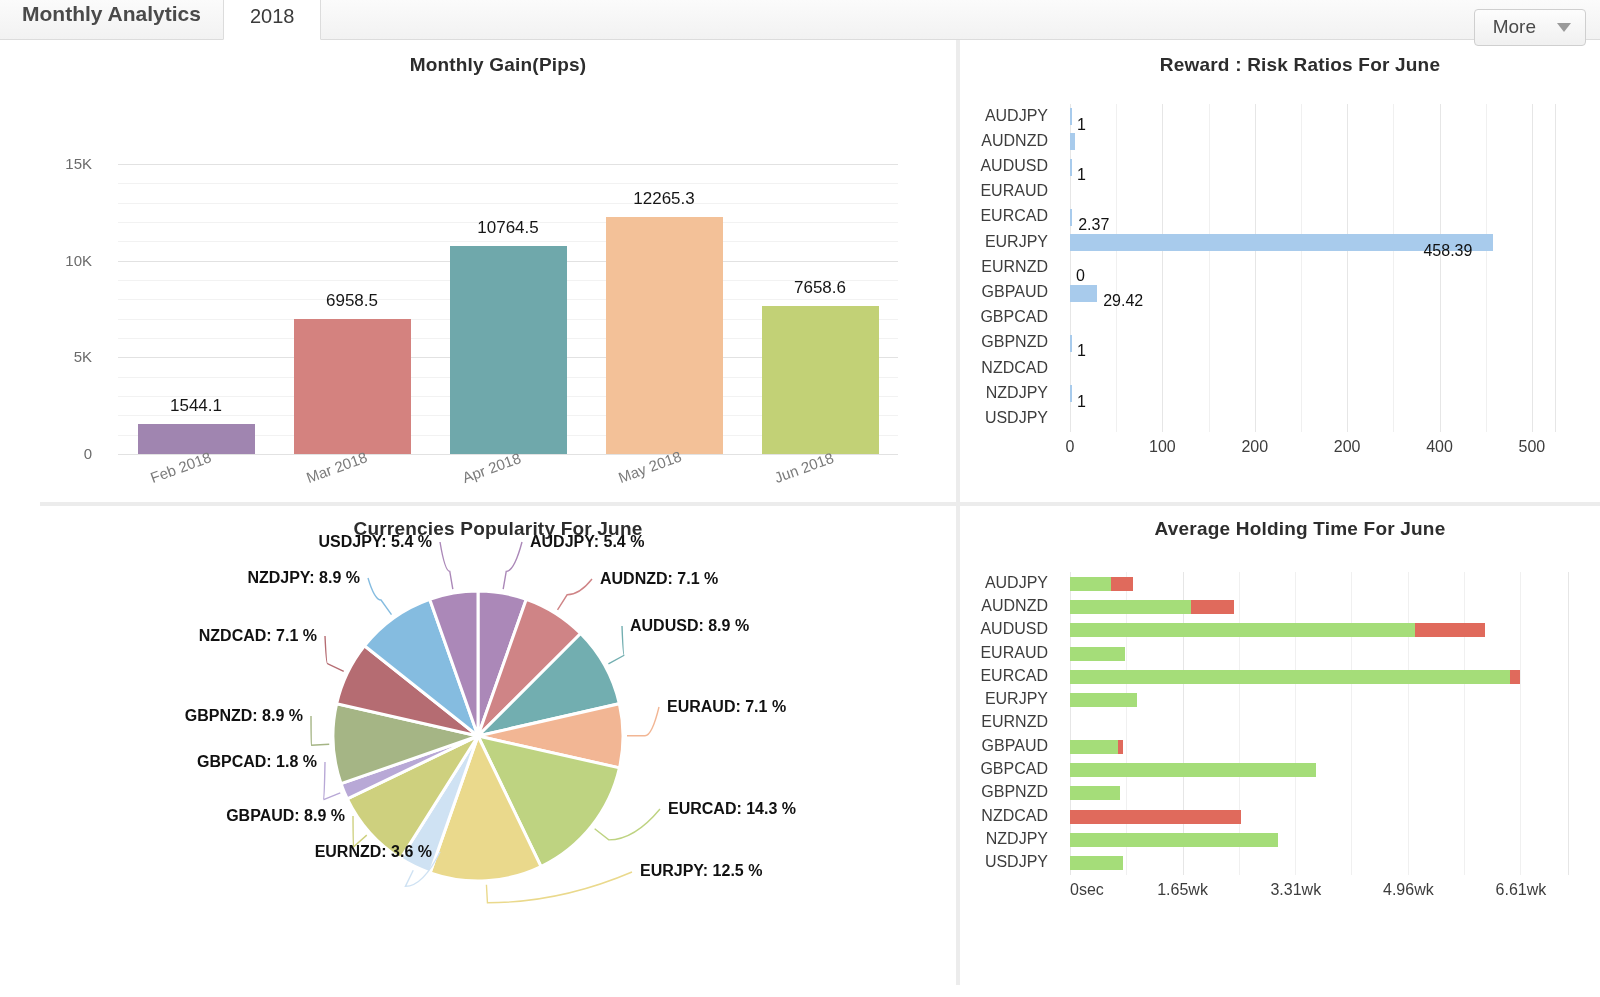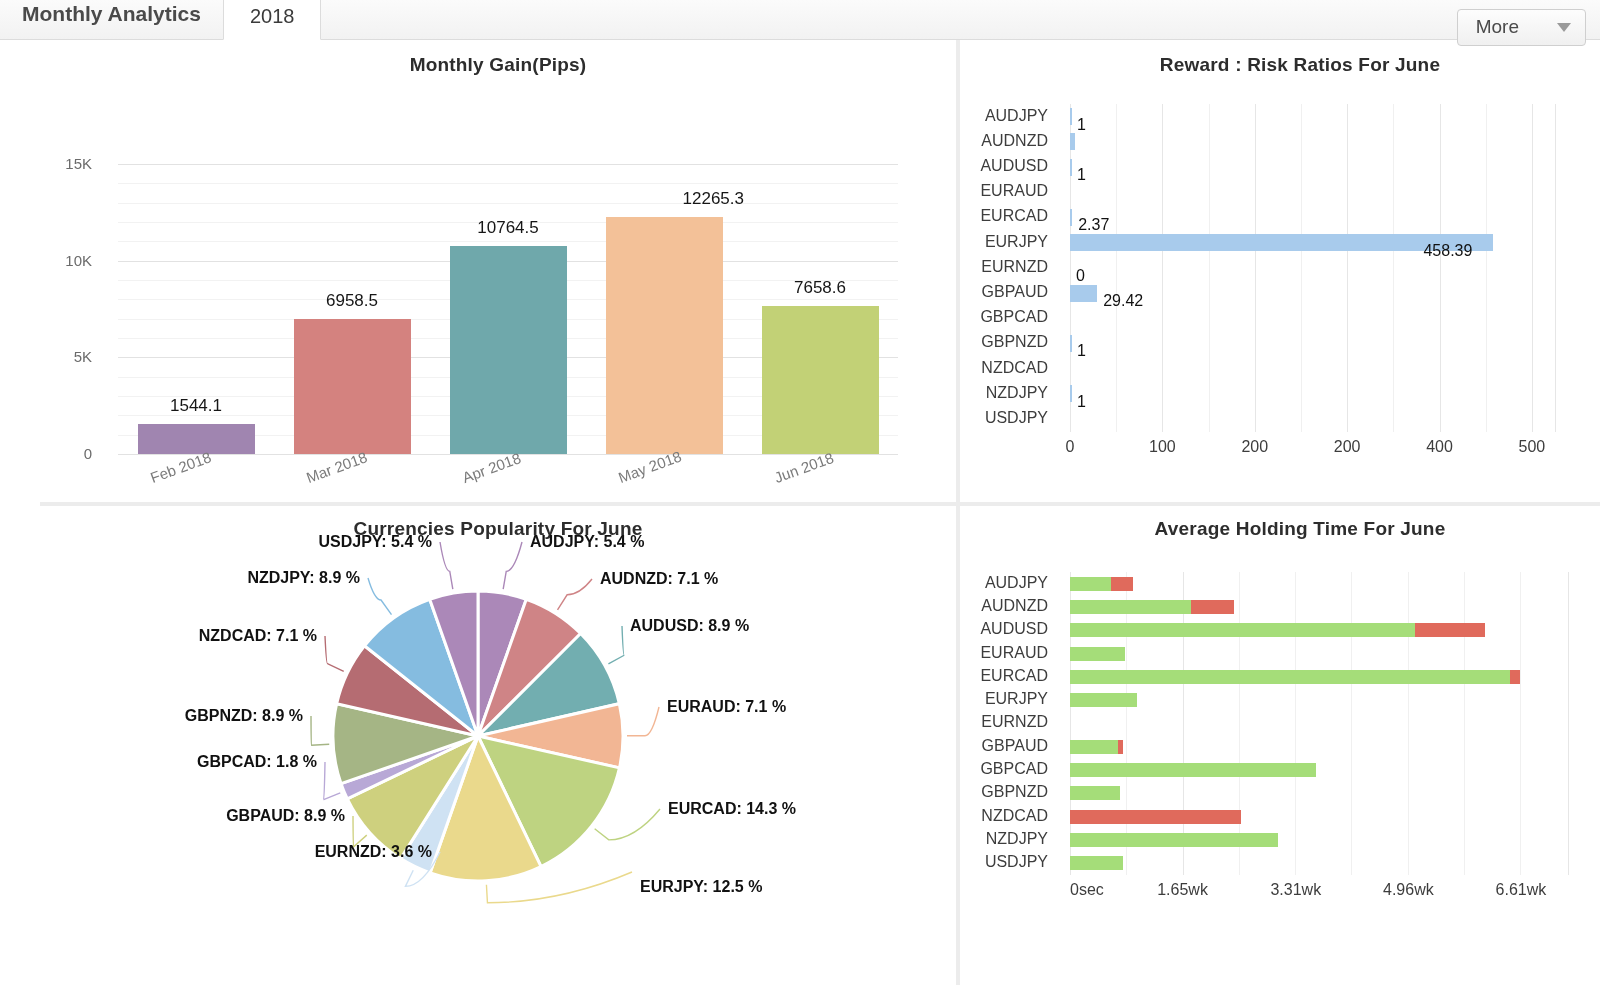--- a/index.html
+++ b/index.html
@@ -28,21 +28,21 @@
     background: #ffffff;
     border: 1px solid #dcdcdc;
     border-bottom: 1px solid #ffffff;
     border-radius: 5px 5px 0 0;
     padding: 10px 26px 11px 26px;
     position: relative; top: 1px;
     cursor: pointer;
   }
   .more-btn {
     position: absolute; right: 14px; top: 9px;
-    display: flex; align-items: center; gap: 38px;
+    display: flex; align-items: center; gap: 21px;
     background: linear-gradient(to bottom, #fdfdfd 0%, #f0f0f0 100%);
     border: 1px solid #cfcfcf; border-radius: 4px;
     padding: 6px 14px 7px 18px;
     font-size: 19px; color: #4a4a4a;
     cursor: pointer;
   }
   .caret {
     width: 0; height: 0;
     border-left: 7px solid transparent;
     border-right: 7px solid transparent;
@@ -160,21 +160,21 @@
           <div class="mg-bar" style="left:97.5px;top:326.1474px;width:117px;height:29.852599999999995px;bottom:auto;background:#a085b0;"></div>
           <div class="mg-val" style="left:76px;top:298.1474px;width:160px;">1544.1</div>
           <div class="mg-xlab" style="left:108px;top:372px;">Feb 2018</div>
           <div class="mg-bar" style="left:253.5px;top:221.469px;width:117px;height:134.531px;bottom:auto;background:#d4827f;"></div>
           <div class="mg-val" style="left:232px;top:193.469px;width:160px;">6958.5</div>
           <div class="mg-xlab" style="left:264px;top:372px;">Mar 2018</div>
           <div class="mg-bar" style="left:409.5px;top:147.88633333333334px;width:117px;height:208.11366666666666px;bottom:auto;background:#6fa8ab;"></div>
           <div class="mg-val" style="left:388px;top:119.88633333333334px;width:160px;">10764.5</div>
           <div class="mg-xlab" style="left:420px;top:372px;">Apr 2018</div>
           <div class="mg-bar" style="left:565.5px;top:118.87086666666667px;width:117px;height:237.12913333333333px;bottom:auto;background:#f3c198;"></div>
-          <div class="mg-val" style="left:544px;top:90.87086666666667px;width:160px;text-align:right;">12265.3</div>
+          <div class="mg-val" style="left:544px;top:90.87086666666667px;width:160px;">12265.3</div>
           <div class="mg-xlab" style="left:576px;top:372px;">May 2018</div>
           <div class="mg-bar" style="left:721.5px;top:207.93373333333335px;width:117px;height:148.06626666666665px;bottom:auto;background:#c2d176;"></div>
           <div class="mg-val" style="left:700px;top:179.93373333333335px;width:160px;">7658.6</div>
           <div class="mg-xlab" style="left:732px;top:372px;">Jun 2018</div>
         </div>
     <div class="mg-ylab" style="top:356px;">0</div>
         <div class="mg-ylab" style="top:259.33333333333337px;">5K</div>
         <div class="mg-ylab" style="top:162.66666666666669px;">10K</div>
         <div class="mg-ylab" style="top:66px;">15K</div>
       </div>
@@ -265,21 +265,21 @@
           <path d="M 438 230 L 324.4721591997728 139.79784169301558 A 145 145 0 0 1 389.6947297624016 93.2827704081428 Z" fill="#85bce0" stroke="#ffffff" stroke-width="3"></path>
           <path d="M 351.48479653513783 108.6899857001348 L 341.03329544542294 94.03508464377526 Q 334.51664772271147 94.03508464377526 328 72" fill="none" stroke="#85bce0" stroke-width="1.4"></path>
           <path d="M 438 230 L 389.6947297624016 93.2827704081428 A 145 145 0 0 1 437.99999999999994 85 Z" fill="#ab88b8" stroke="#ffffff" stroke-width="3"></path>
           <path d="M 412.8188777720444 83.14322935819146 L 409.7768630062511 65.4021429719327 Q 404.88843150312556 65.4021429719327 400 36" fill="none" stroke="#ab88b8" stroke-width="1.4"></path>
         </svg>
         <div class="pie-lbl r" style="left:490px;top:27px;">AUDJPY: 5.4 %</div>
         <div class="pie-lbl r" style="left:560px;top:64px;">AUDNZD: 7.1 %</div>
         <div class="pie-lbl r" style="left:590px;top:111px;">AUDUSD: 8.9 %</div>
         <div class="pie-lbl r" style="left:627px;top:192px;">EURAUD: 7.1 %</div>
         <div class="pie-lbl r" style="left:628px;top:294px;">EURCAD: 14.3 %</div>
-        <div class="pie-lbl r" style="left:600px;top:372px;text-align:right;">EURJPY: 12.5 %</div>
+        <div class="pie-lbl r" style="left:600px;top:356px;text-align:right;">EURJPY: 12.5 %</div>
         <div class="pie-lbl l" style="left:392px;top:337px;">EURNZD: 3.6 %</div>
         <div class="pie-lbl l" style="left:305px;top:301px;">GBPAUD: 8.9 %</div>
         <div class="pie-lbl l" style="left:277px;top:247px;">GBPCAD: 1.8 %</div>
         <div class="pie-lbl l" style="left:263px;top:201px;">GBPNZD: 8.9 %</div>
         <div class="pie-lbl l" style="left:277px;top:121px;padding-left:12px;">NZDCAD: 7.1 %</div>
         <div class="pie-lbl l" style="left:320px;top:63px;">NZDJPY: 8.9 %</div>
         <div class="pie-lbl l" style="left:392px;top:27px;">USDJPY: 5.4 %</div>
       </div>
   </div>
   <div class="vdiv"></div>

